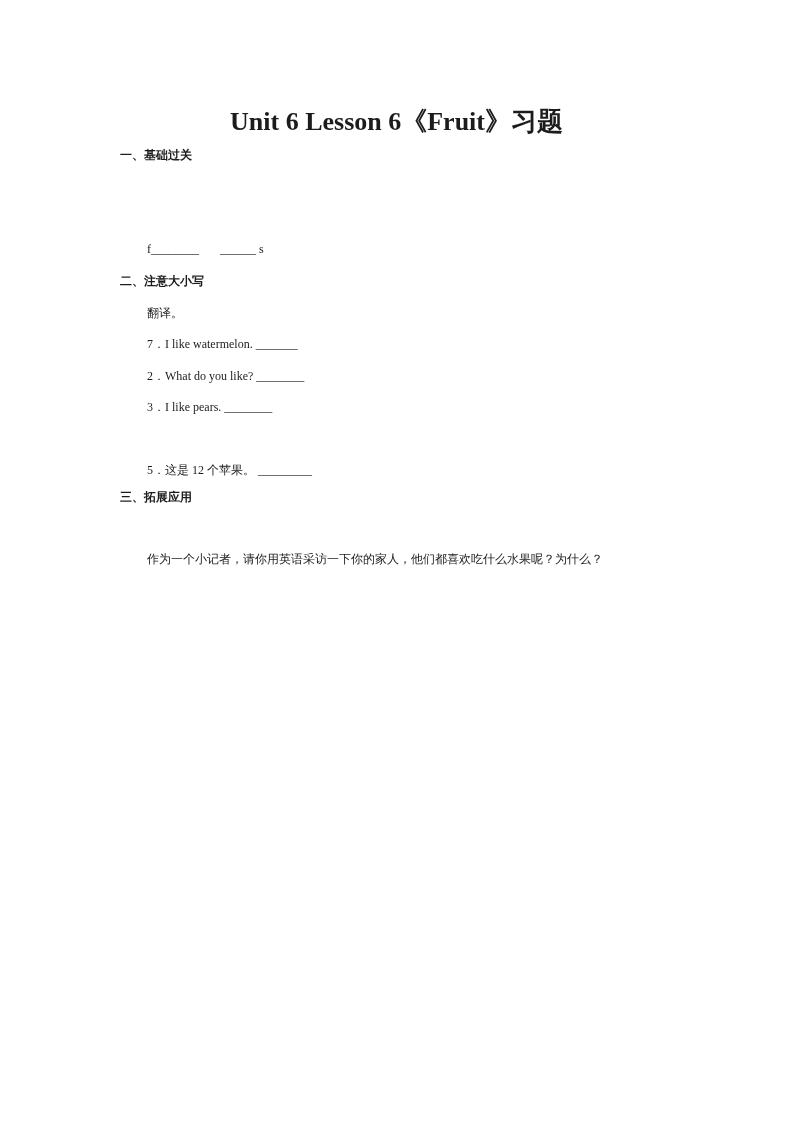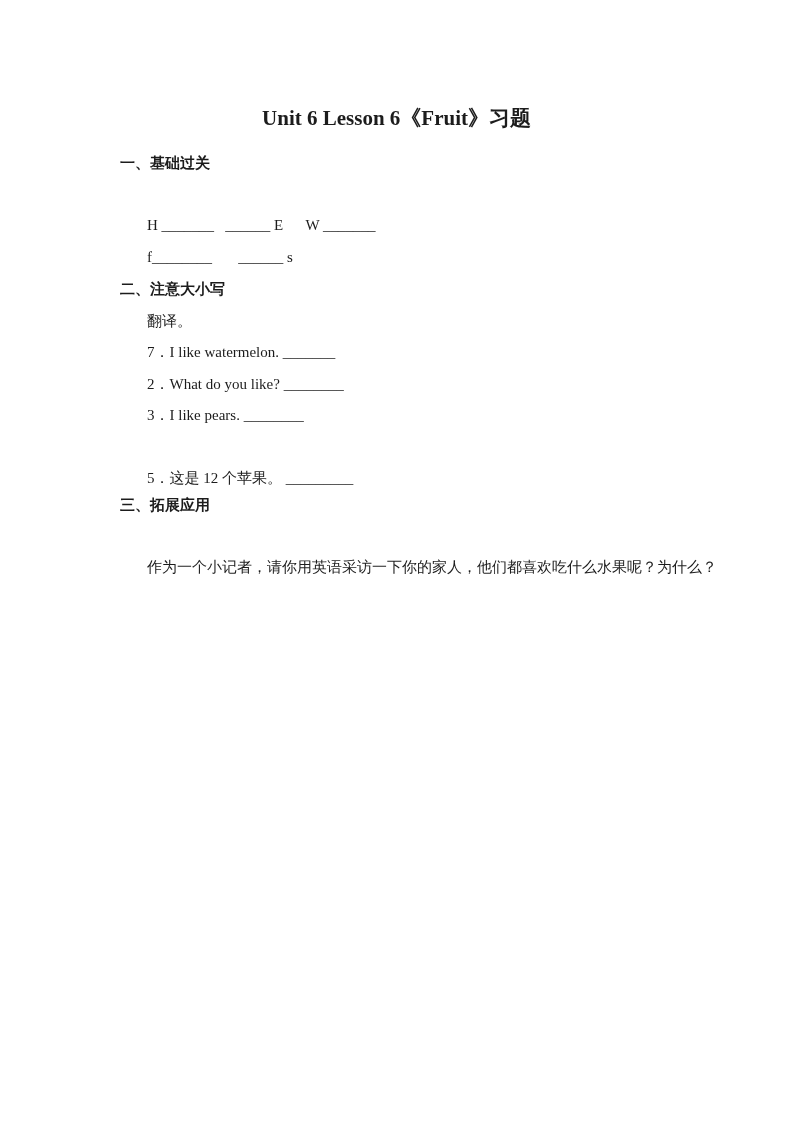--- a/index.html
+++ b/index.html
@@ -11,52 +11,50 @@
     position: relative;
     width: 793px;
     height: 1122px;
     background: #ffffff;
     font-family: "Liberation Serif", "DejaVu Serif", serif;
     color: #1c1c1c;
     overflow: hidden;
   }
   .line {
     position: absolute;
-    font-size: 15px;
+    font-size: 12px;
     line-height: 18px;
     white-space: pre;
-    margin-top: 8px;
   }
   .doc-title {
     position: absolute;
     top: 104px;
     left: 0;
     right: 0;
     text-align: center;
-    font-size: 21px;
+    font-size: 26px;
     font-weight: bold;
     white-space: pre;
   }
   .heading {
     font-weight: bold;
     left: 120px;
   }
   .body-indent {
     left: 147px;
   }
 </style>
 </head>
 <body>
 
 <div class="page">
 
   <div class="doc-title">Unit 6 Lesson 6《Fruit》习题</div>
 
   <div class="line heading" style="top:146px;">一、基础过关</div>
-  <div class="line body-indent" style="top:208px;">H _______   ______ E      W _______</div>
   <div class="line body-indent" style="top:240px;">f________       ______ s</div>
 
   <div class="line heading" style="top:272px;">二、注意大小写</div>
   <div class="line body-indent" style="top:304px;">翻译。</div>
   <div class="line body-indent" style="top:335px;">7．I like watermelon. _______</div>
   <div class="line body-indent" style="top:367px;">2．What do you like? ________</div>
   <div class="line body-indent" style="top:398px;">3．I like pears. ________</div>
   <div class="line body-indent" style="top:461px;">5．这是 12 个苹果。 _________</div>
 
   <div class="line heading" style="top:488px;">三、拓展应用</div>

